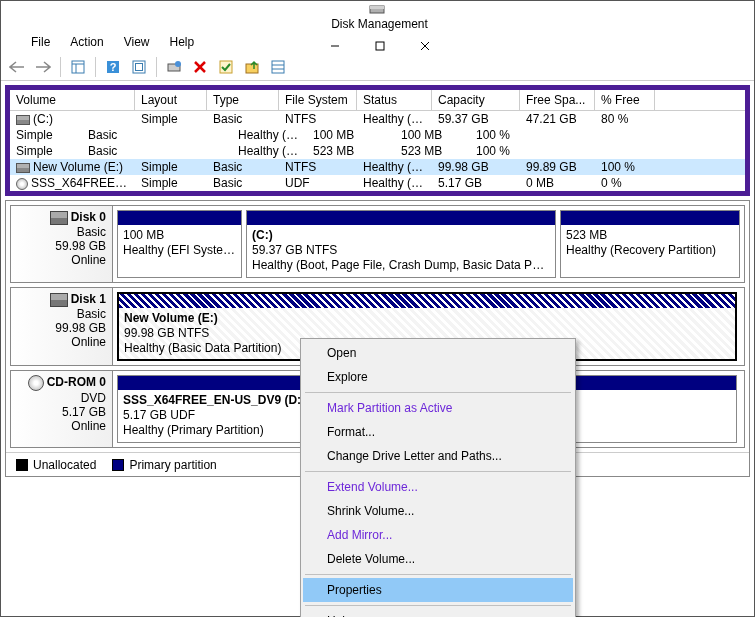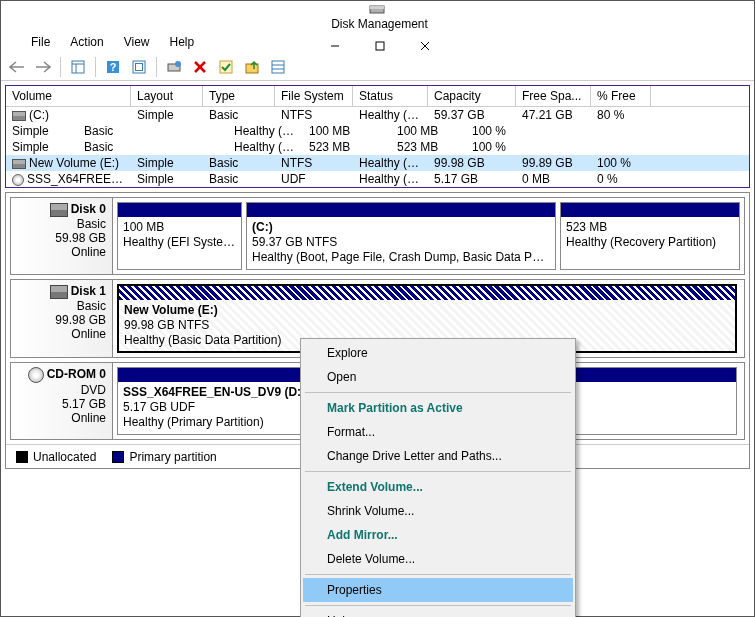--- a/index.html
+++ b/index.html
@@ -7,21 +7,21 @@
 .titlebar { display: flex; align-items: center; height: 30px; padding: 0 4px 0 8px; flex-direction: column; }
 .titlebar .icon { width: 16px; height: 16px; margin-right: 6px; display: flex; align-items: center; justify-content: center; }
 .titlebar .title { flex: 1; font-size: 12px; }
 .titlebar .winbtns { display: flex; }
 .winbtn { width: 45px; height: 30px; display: flex; align-items: center; justify-content: center; font-family: sans-serif; font-size: 12px; }
 .menubar { display: flex; padding: 2px 4px; height: 22px; margin-left: 16px; }
 .menubar .mitem { padding: 2px 10px; }
 .toolbar { display: flex; align-items: center; height: 28px; padding: 2px 4px; border-bottom: 1px solid #ccc; gap: 2px; }
 .tbtn { width: 24px; height: 24px; display: flex; align-items: center; justify-content: center; border: 1px solid transparent; }
 .tsep { width: 1px; height: 20px; background: #ccc; margin: 0 3px; }
-.listview { border: 1px solid #4c1d95; margin: 4px; }
+.listview { border: 5px solid #4c1d95; margin: 4px; }
 .lv-head { display: flex; background: #fff; border-bottom: 1px solid #ccc; }
 .lv-head .col { border-right: 1px solid #ccc; padding: 3px 6px; overflow: hidden; white-space: nowrap; text-overflow: ellipsis; }
 .lv-row { display: flex; padding: 0; }
 .lv-row .cell { padding: 1px 6px; overflow: hidden; white-space: nowrap; text-overflow: ellipsis; }
 .lv-row.selected { background: #cce8ff; }
 .vol-icon { width: 14px; height: 10px; display: inline-block; margin-right: 3px; vertical-align: middle; background: linear-gradient(#b0b0b0 50%, #888 50%); border: 1px solid #555; }
 .disc-icon { width: 12px; height: 12px; border-radius: 50%; background: radial-gradient(circle, #fff 20%, #ccc 70%, #888 100%); display: inline-block; margin-right: 3px; vertical-align: middle; border: 1px solid #666; }
 .c0 { width: 125px; } .c1 { width: 72px; } .c2 { width: 72px; } .c3 { width: 78px; } .c4 { width: 75px; } .c5 { width: 88px; } .c6 { width: 75px; } .c7 { width: 60px; }
 .diskmap { margin: 4px; border: 1px solid #888; }
 .disk-row { display: flex; border: 1px solid #888; margin: 4px; min-height: 78px; }
@@ -33,21 +33,21 @@
 .part { border: 1px solid #888; display: flex; flex-direction: column; overflow: hidden; }
 .part .stripe { height: 14px; background: #000080; }
 .part.sel .stripe { background: repeating-linear-gradient(45deg, #000080, #000080 3px, #fff 3px, #fff 5px); }
 .part.sel { border: 2px solid #000; }
 .part .pbody { padding: 3px 5px; font-size: 12px; line-height: 1.25; overflow: hidden; white-space: nowrap; text-overflow: ellipsis; }
 .part.sel .pbody { background: repeating-linear-gradient(45deg, #f4f4f4, #f4f4f4 3px, #fff 3px, #fff 6px); }
 .legend { height: 24px; border-top: 1px solid #ccc; display: flex; align-items: center; padding: 0 10px; gap: 16px; margin-top: 4px; }
 .leg-sw { width: 12px; height: 12px; display: inline-block; border: 1px solid #000; margin-right: 5px; vertical-align: middle; }
 .ctxmenu { position: absolute; background: #f0f0f0; border: 1px solid #a0a0a0; box-shadow: 3px 3px 4px rgba(0,0,0,.3); padding: 2px; min-width: 276px; }
 .ctxmenu .ci { padding: 5px 20px 5px 24px; font-size: 12px; }
-.ctxmenu .ci.disabled { color: #0f766e; font-weight: bold; }
+.ctxmenu .ci.disabled { color: #6d28d9; }
 .ctxmenu .ci.hl { background: #91c9f7; }
 .ctxmenu .csep { height: 1px; background: #c0c0c0; margin: 3px 2px; }
 </style>
 </head>
 <body>
 
 <div class="titlebar">
   <span class="icon">
     <svg width="16" height="16" viewBox="0 0 16 16">
         <rect x="1" y="5" width="14" height="7" fill="#b0b0b0" stroke="#555"></rect>
@@ -264,22 +264,22 @@
         </div>
       </div>
     </div>
   <div class="legend">
     <span><span class="leg-sw" style="background:#000"></span><span>Unallocated</span></span>
     <span><span class="leg-sw" style="background:#000080"></span><span>Primary partition</span></span>
   </div>
 </div>
 
 <div class="ctxmenu" id="ctx" style="left:300px; top:338px;">
+    <div class="ci">Open</div>
     <div class="ci">Explore</div>
-    <div class="ci">Open</div>
     <div class="csep"></div>
     <div class="ci disabled">Mark Partition as Active</div>
     <div class="ci">Format...</div>
     <div class="ci">Change Drive Letter and Paths...</div>
     <div class="csep"></div>
     <div class="ci disabled">Extend Volume...</div>
     <div class="ci">Shrink Volume...</div>
     <div class="ci disabled">Add Mirror...</div>
     <div class="ci">Delete Volume...</div>
     <div class="csep"></div>

